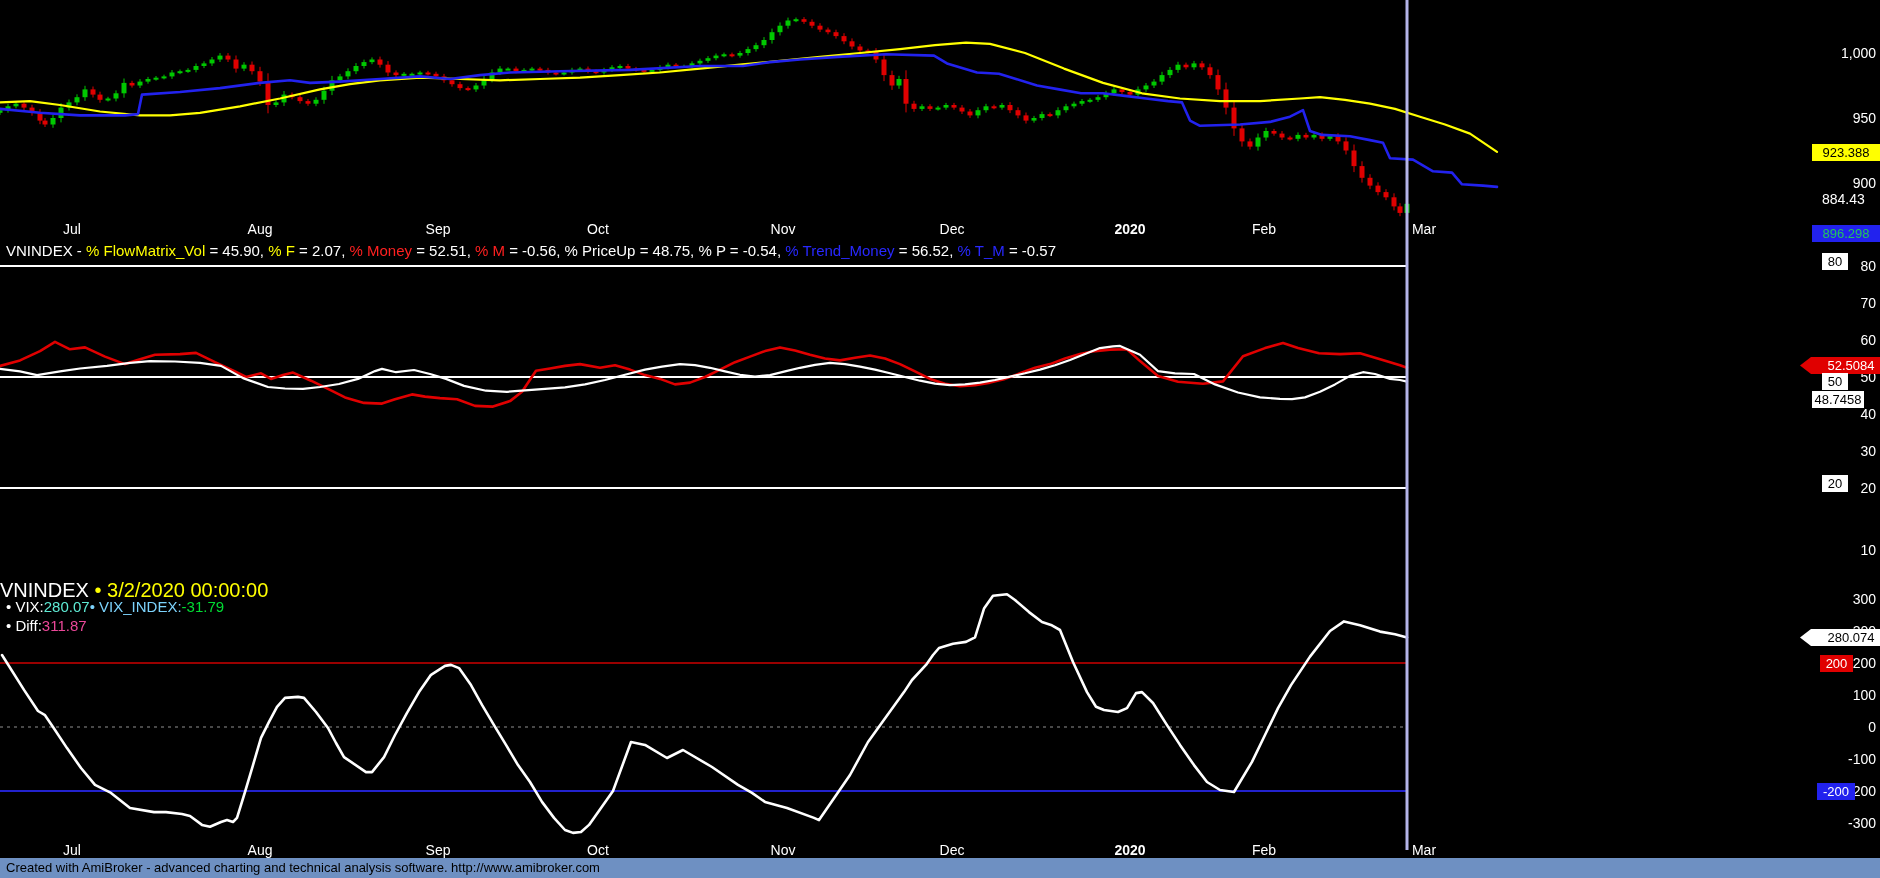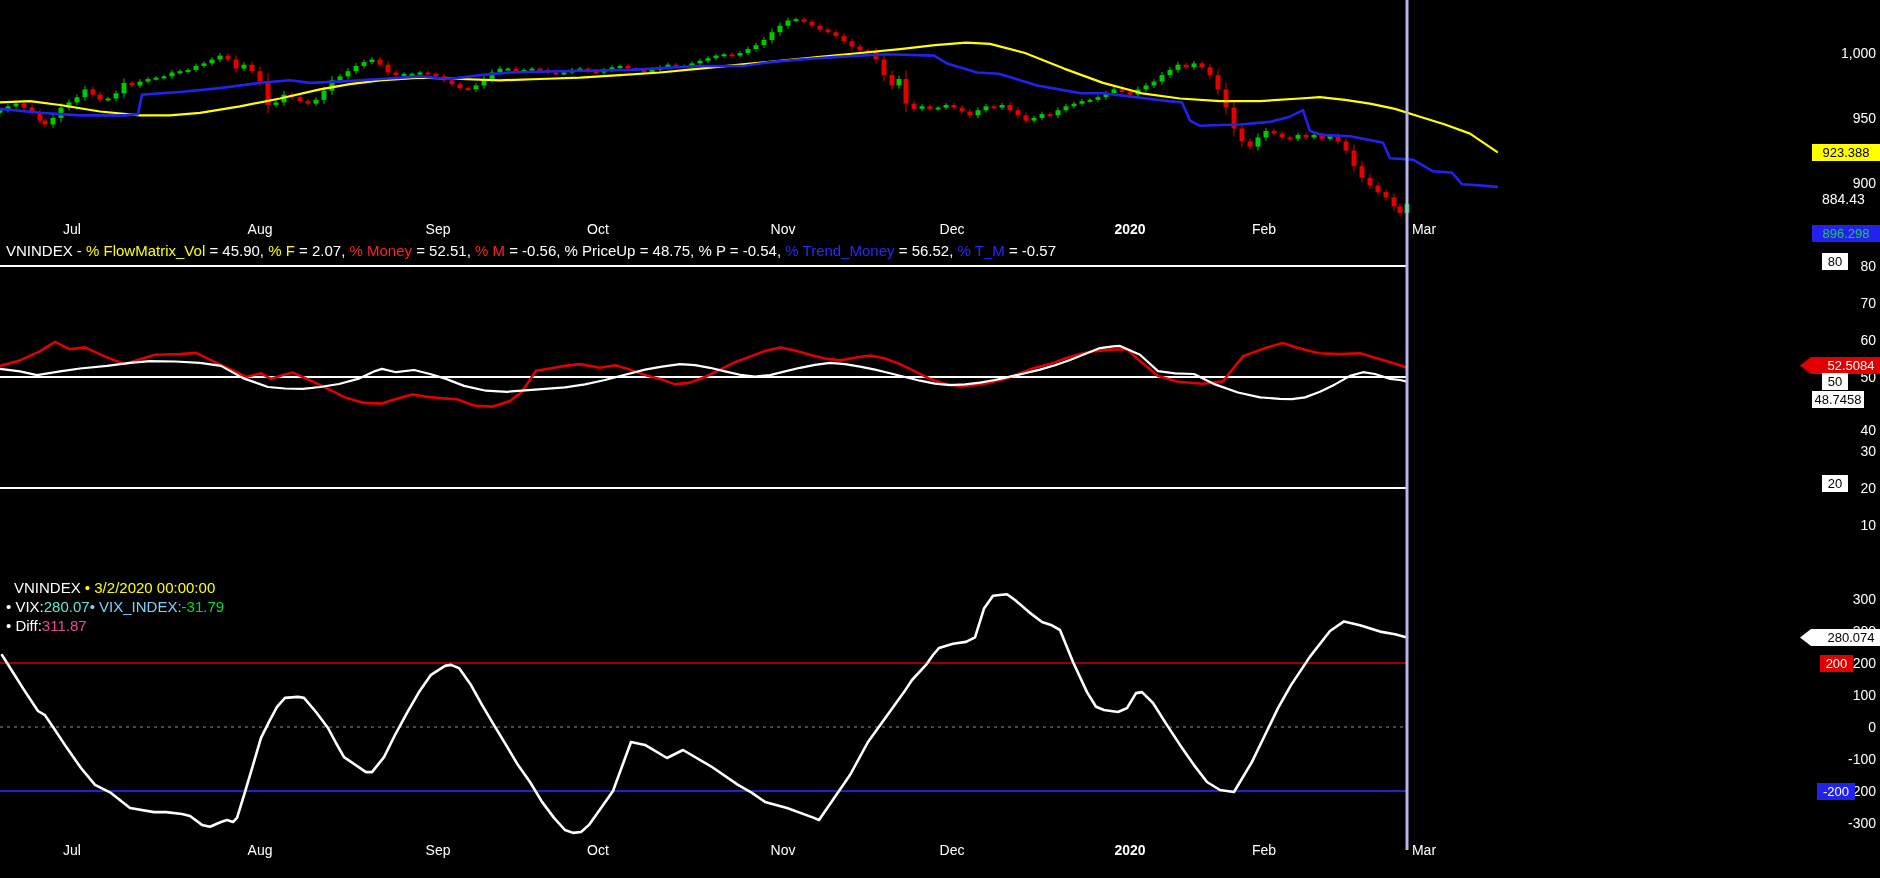--- a/index.html
+++ b/index.html
@@ -2,21 +2,21 @@
 <html><head>
 <meta charset="utf-8">
 <style>
   html,body{margin:0;padding:0;background:#000;}
   body{width:1880px;height:878px;overflow:hidden;font-family:"Liberation Sans",sans-serif;position:relative;}
   #root{position:absolute;left:0;top:0;width:1880px;height:878px;background:#000;}
   #chart-svg{position:absolute;left:0;top:0;}
   .ovl{position:absolute;white-space:pre;}
   .title-row{left:6px;top:4px;font-size:15px;color:#fff;}
   .mid-title{left:6px;top:242px;font-size:15px;}
-  .vix-l1{left:14px;top:579px;font-size:15px;}
+  .vix-l1{left:0;top:579px;font-size:20px;}
   .vix-l2{left:6px;top:598px;font-size:15px;}
   .vix-l3{left:6px;top:617px;font-size:15px;}
   .month-label{position:absolute;color:#fff;font-size:14px;transform:translateX(-50%);}
   .tick-label{position:absolute;left:1790px;width:86px;text-align:right;color:#fff;font-size:14px;}
   .badge{position:absolute;font-size:13px;height:17px;line-height:17px;text-align:center;}
   .badge.arrow{clip-path:polygon(0 50%,11px 0,100% 0,100% 100%,11px 100%);padding-left:11px;}
   .plain-label{position:absolute;color:#fff;font-size:14px;}
   #footer{position:absolute;left:0;top:858px;width:1880px;height:20px;line-height:20px;
           color:#000;font-size:13px;padding-left:6px;box-sizing:border-box;}
 </style>
@@ -422,37 +422,38 @@
       <div class="month-label" style="left: 1264px; top: 842px; font-weight: normal;">Feb</div>
       <div class="month-label" style="left: 1424px; top: 842px; font-weight: normal;">Mar</div>
       <div class="tick-label" style="top: 45px;">1,000</div>
       <div class="tick-label" style="top: 110px;">950</div>
       <div class="tick-label" style="top: 175px;">900</div>
       <div class="plain-label" style="left: 1822px; top: 191px;">884.43</div>
       <div class="tick-label" style="top: 258px;">80</div>
       <div class="tick-label" style="top: 295px;">70</div>
       <div class="tick-label" style="top: 332px;">60</div>
       <div class="tick-label" style="top: 369px;">50</div>
-      <div class="tick-label" style="top: 422px;">40</div>
+      <div class="tick-label" style="top: 406px;">40</div>
       <div class="tick-label" style="top: 443px;">30</div>
       <div class="tick-label" style="top: 480px;">20</div>
-      <div class="tick-label" style="top: 517px; text-align: right;">10</div>
+      <div class="tick-label" style="top: 542px; text-align: right;">10</div>
       <div class="tick-label" style="top: 591px;">300</div>
       <div class="tick-label" style="top: 623px;">300</div>
       <div class="tick-label" style="top: 655px;">200</div>
       <div class="tick-label" style="top: 687px;">100</div>
       <div class="tick-label" style="top: 719px;">0</div>
       <div class="tick-label" style="top: 751px;">-100</div>
       <div class="tick-label" style="top: 783px;">-200</div>
       <div class="tick-label" style="top: 815px;">-300</div>
       <div class="badge" style="top: 144px; background: rgb(255, 255, 0); color: rgb(0, 0, 0); left: 1812px; width: 68px;">923.388</div>
       <div class="badge" style="top: 178px; background: rgb(34, 34, 238); color: #22c55e; left: 1812px; width: 68px; margin-top: 47px;">896.298</div>
       <div class="badge" style="top: 253px; background: rgb(255, 255, 255); color: rgb(0, 0, 0); left: 1822px; width: 26px;">80</div>
       <div class="badge arrow" style="top: 357px; background: rgb(224, 0, 0); color: rgb(255, 255, 255); left: 1800px; width: 80px;">52.5084</div>
       <div class="badge" style="top: 373px; background: rgb(255, 255, 255); color: rgb(0, 0, 0); left: 1822px; width: 26px;">50</div>
       <div class="badge" style="top: 391px; background: rgb(255, 255, 255); color: rgb(0, 0, 0); left: 1812px; width: 52px;">48.7458</div>
       <div class="badge" style="top: 475px; background: rgb(255, 255, 255); color: rgb(0, 0, 0); left: 1822px; width: 26px;">20</div>
       <div class="badge arrow" style="top: 629px; background: rgb(255, 255, 255); color: rgb(0, 0, 0); left: 1800px; width: 80px;">280.074</div>
       <div class="badge" style="top: 655px; background: rgb(224, 0, 0); color: rgb(255, 255, 255); left: 1820px; width: 33px;">200</div>
       <div class="badge" style="top: 783px; background: rgb(34, 34, 238); color: rgb(255, 255, 255); left: 1817px; width: 38px;">-200</div>
     </div>
 
+  <div id="footer" style="background: rgb(110, 144, 194);">Created with AmiBroker - advanced charting and technical analysis software. http://www.amibroker.com</div>
 </div>
 
 </body></html>

